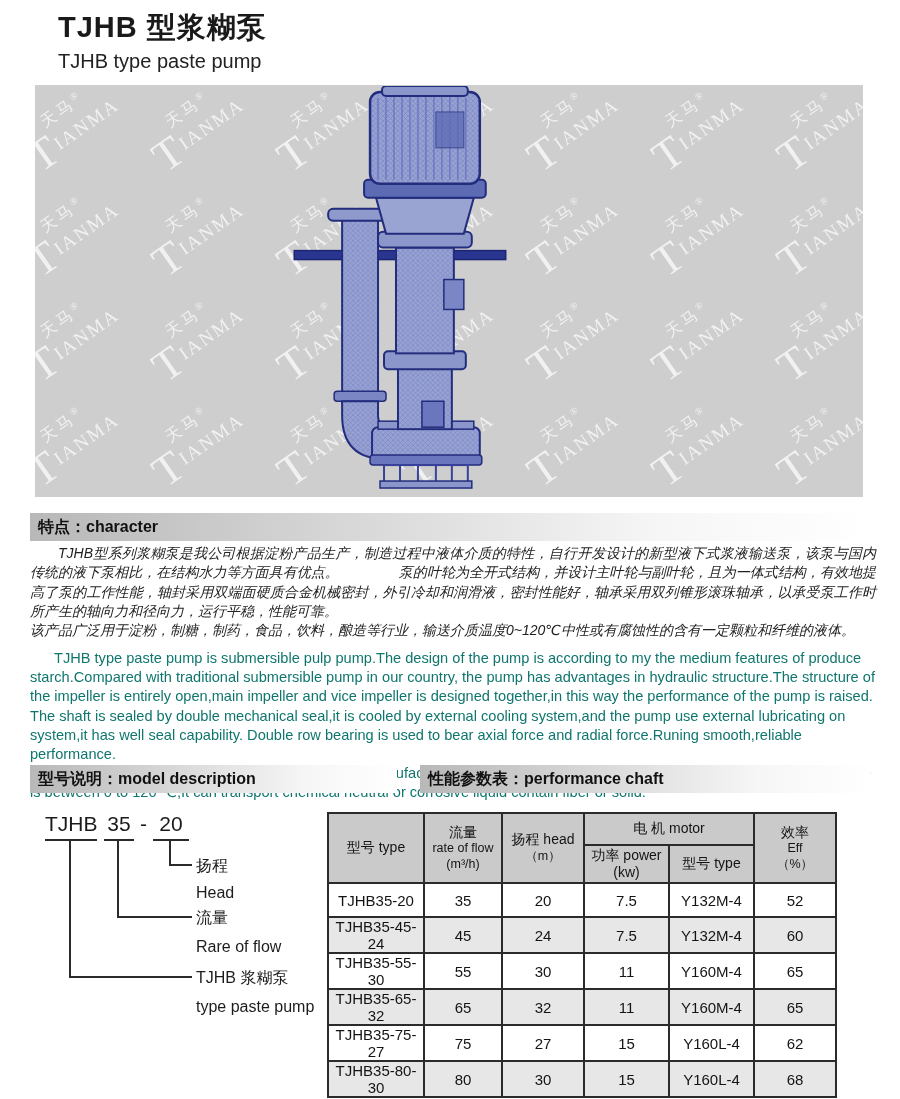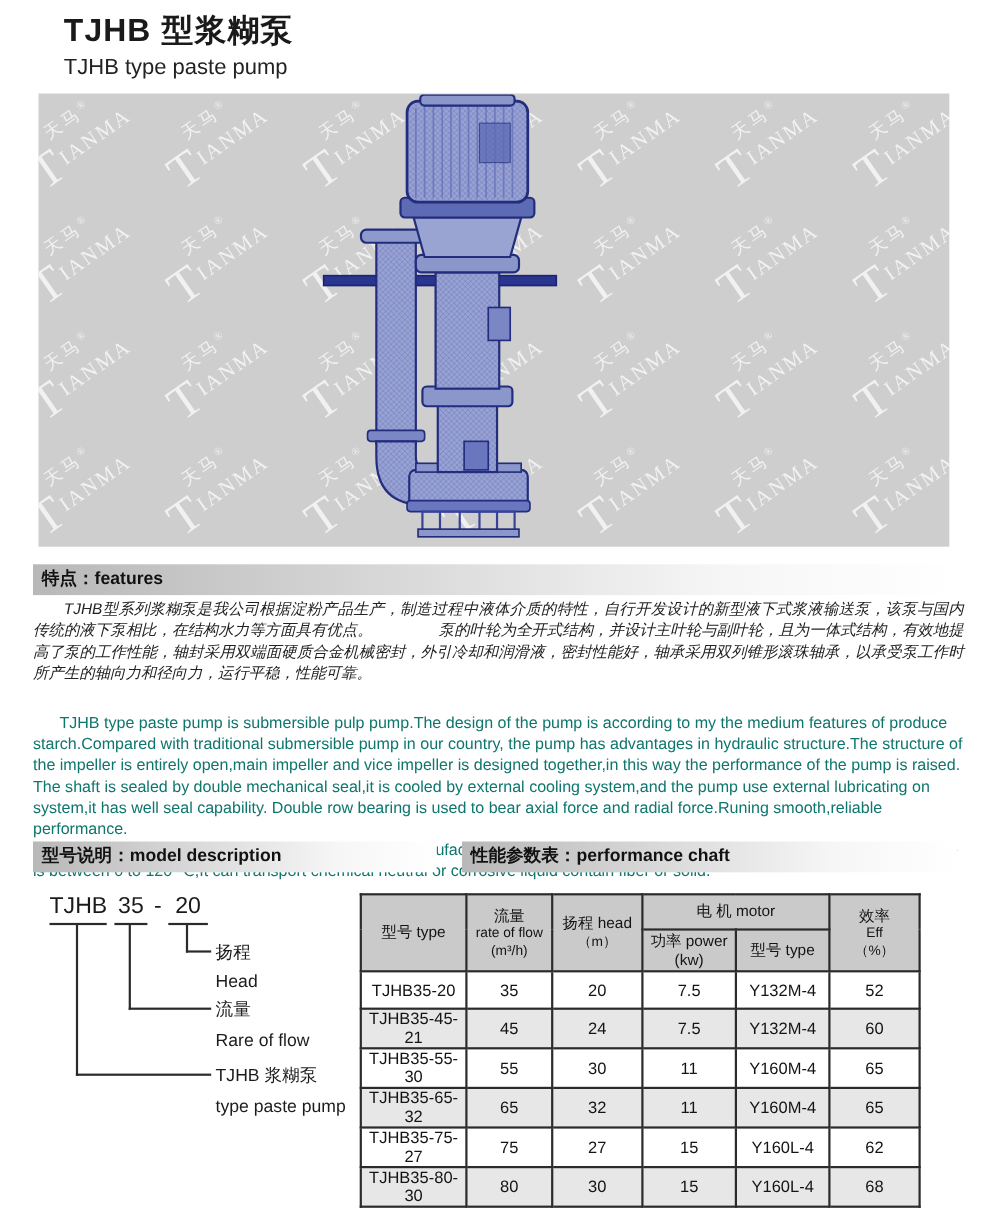--- a/index.html
+++ b/index.html
@@ -225,25 +225,26 @@
           <line x1="172" y1="10" x2="172" y2="94"></line>
         <line x1="180" y1="10" x2="180" y2="94"></line>
           <line x1="188" y1="12" x2="188" y2="94"></line>
       </g>
       <rect x="158" y="26" width="28" height="36" fill="#5d6ab4" opacity="0.75" stroke="#232d7d"></rect>
       <rect x="104" y="0" width="86" height="10" rx="4" fill="#8b96cb" stroke="#232d7d" stroke-width="2"></rect>
     </svg>
   </div>
 
   <div class="bar" style="left:30px;top:513px;width:840px;">
-    <span>特点：features</span>
+    <span>特点：character</span>
   </div>
 
   <div class="zhtext">
     <div><span class="indent"></span><span>TJHB型系列浆糊泵是我公司根据淀粉产品生产，制造过程中液体介质的特性，自行开发设计的新型液下式浆液输送泵，该泵与国内传统的液下泵相比，在结构水力等方面具有优点。</span><span class="gap"></span><span>泵的叶轮为全开式结构，并设计主叶轮与副叶轮，且为一体式结构，有效地提高了泵的工作性能，轴封采用双端面硬质合金机械密封，外引冷却和润滑液，密封性能好，轴承采用双列锥形滚珠轴承，以承受泵工作时所产生的轴向力和径向力，运行平稳，性能可靠。</span></div>
+    <div>该产品广泛用于淀粉，制糖，制药，食品，饮料，酿造等行业，输送介质温度0~120℃中性或有腐蚀性的含有一定颗粒和纤维的液体。</div>
   </div>
 
   <div class="entext">
     <div class="p1">TJHB type paste pump is submersible pulp pump.The design of the pump is according to my the medium features of produce starch.Compared with traditional submersible pump in our country, the pump has advantages in hydraulic structure.The structure of the impeller is entirely open,main impeller and vice impeller is designed together,in this way the performance of the pump is raised. The shaft is sealed by double mechanical seal,it is cooled by external cooling system,and the pump use external lubricating on system,it has well seal capability. Double row bearing is used to  bear axial force and radial force.Runing smooth,reliable performance.</div>
     <div>the pump is widely used in starch manufacture,bran manufacture,pharmacy,food,drink, brewing etc  Transport medium temperature is between 0 to 120 ℃,It can transport chemical neutral or corrosive liquid contain fiber or solid.</div>
   </div>
 
   <div class="bar" style="left:420px;top:765px;width:450px;">
     <span>性能参数表：performance chaft</span>
   </div>
@@ -306,21 +307,21 @@
     </tr>
     <tr>
       <td>TJHB35-20</td>
       <td>35</td>
       <td>20</td>
       <td>7.5</td>
       <td>Y132M-4</td>
       <td>52</td>
     </tr>
     <tr class="alt">
-      <td>TJHB35-45-21</td>
+      <td>TJHB35-45-24</td>
       <td>45</td>
       <td>24</td>
       <td>7.5</td>
       <td>Y132M-4</td>
       <td>60</td>
     </tr>
     <tr>
       <td>TJHB35-55-30</td>
       <td>55</td>
       <td>30</td>

